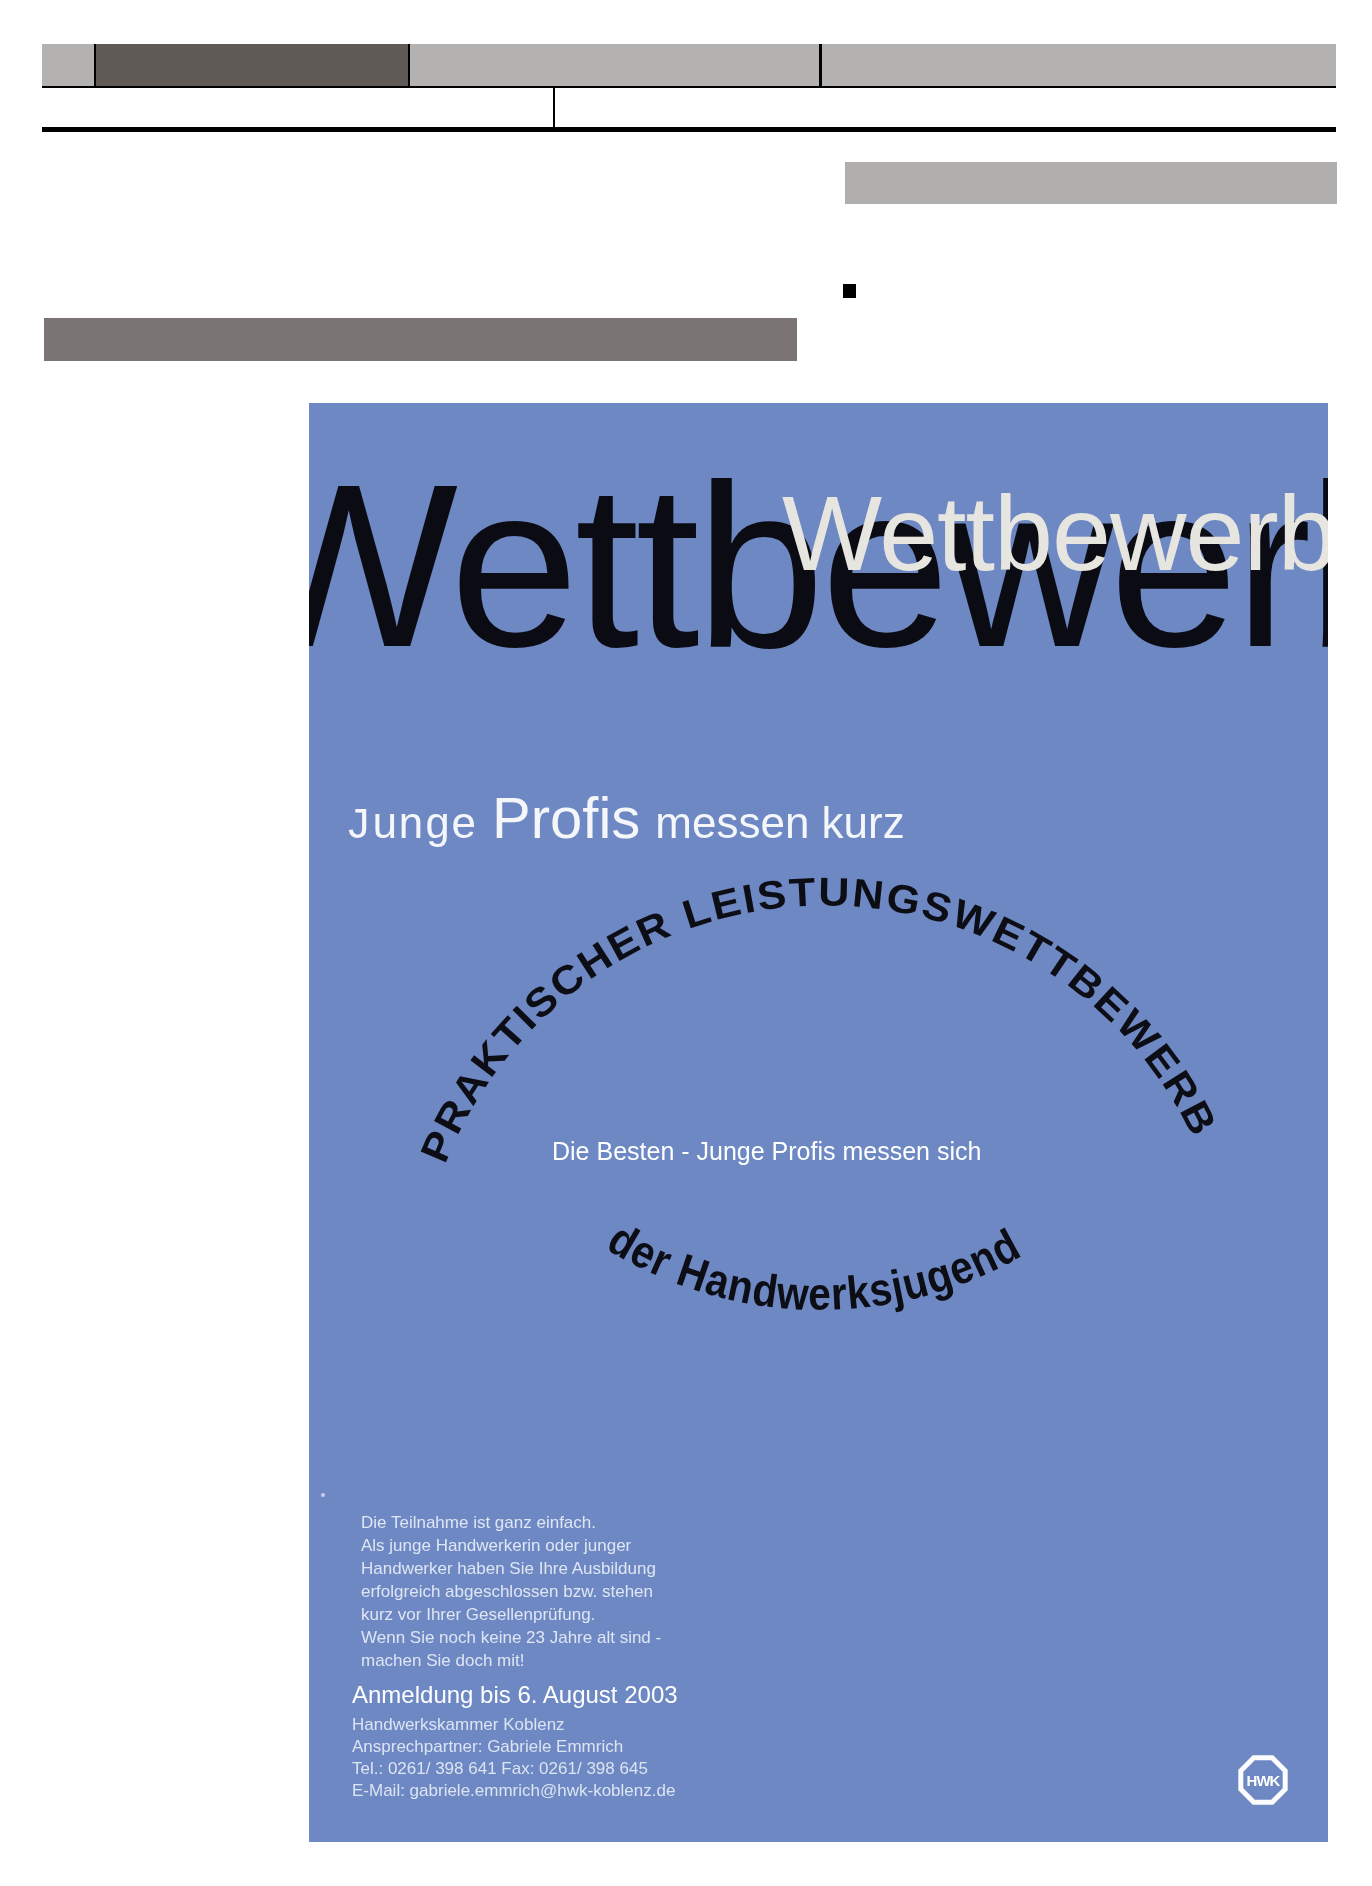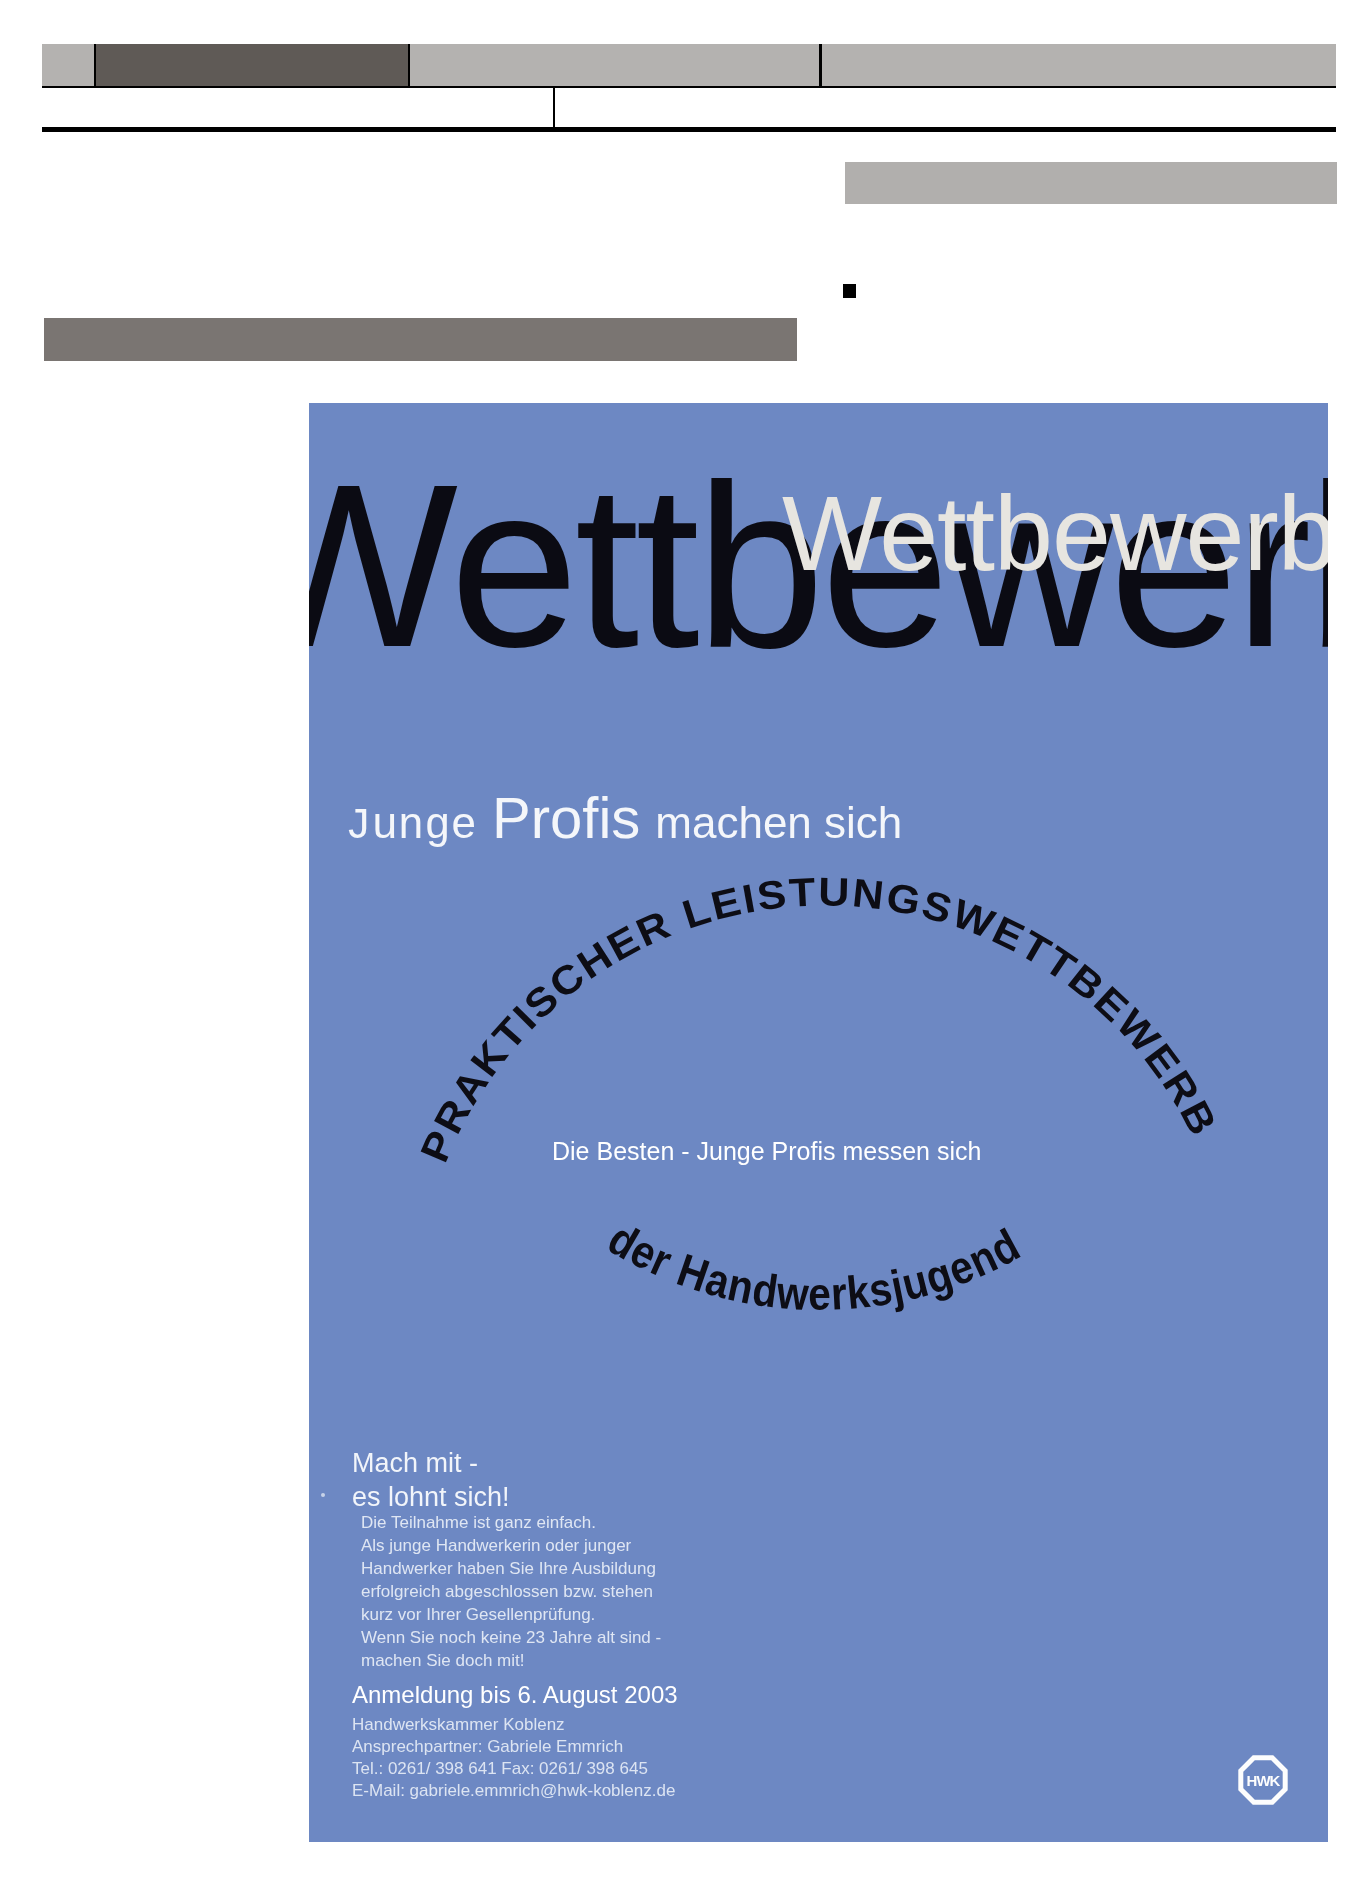--- a/index.html
+++ b/index.html
@@ -87,43 +87,39 @@
   <div class="left-bar"></div>
 
   <div class="poster">
 
     <div class="giant-black">Wettbewerb</div>
     <div class="giant-white">Wettbewerb</div>
 
     <div class="subline">
       <span class="s1">Junge</span>
       <span class="s2">Profis</span>
-      <span class="s3">machen sich</span>
+      <span class="s3">messen kurz</span>
     </div>
 
     <svg class="arcs" width="1019" height="1439" viewBox="0 0 1019 1439">
       <defs>
         <path id="arcTop" d="M 136 762 A 408 408 0 0 1 896 762" fill="none"></path>
         <path id="arcBottom" d="M 296 845 A 404 404 0 0 0 726 845" fill="none"></path>
       </defs>
       <text class="arc-text" font-size="40" font-weight="700" letter-spacing="2">
         <textPath href="#arcTop" startOffset="0" textLength="950" lengthAdjust="spacingAndGlyphs">PRAKTISCHER LEISTUNGSWETTBEWERB</textPath>
       </text>
       <text class="arc-text" font-size="46" font-weight="700" letter-spacing="1">
         <textPath href="#arcBottom" startOffset="0" textLength="440" lengthAdjust="spacingAndGlyphs">der Handwerksjugend</textPath>
       </text>
     </svg>
 
     <div class="center-line">Die Besten - Junge Profis messen sich</div>
 
 
-    <div class="cta">
-      <div>Mach mit -</div>
-      <div>es lohnt sich!</div>
-    </div>
     <div class="tiny-dot"></div>
 
     <div class="paragraph">
       <div>Die Teilnahme ist ganz einfach.</div>
       <div>Als junge Handwerkerin oder junger</div>
       <div>Handwerker haben Sie Ihre Ausbildung</div>
       <div>erfolgreich abgeschlossen bzw. stehen</div>
       <div>kurz vor Ihrer Gesellenprüfung.</div>
       <div>Wenn Sie noch keine 23 Jahre alt sind -</div>
       <div>machen Sie doch mit!</div>

